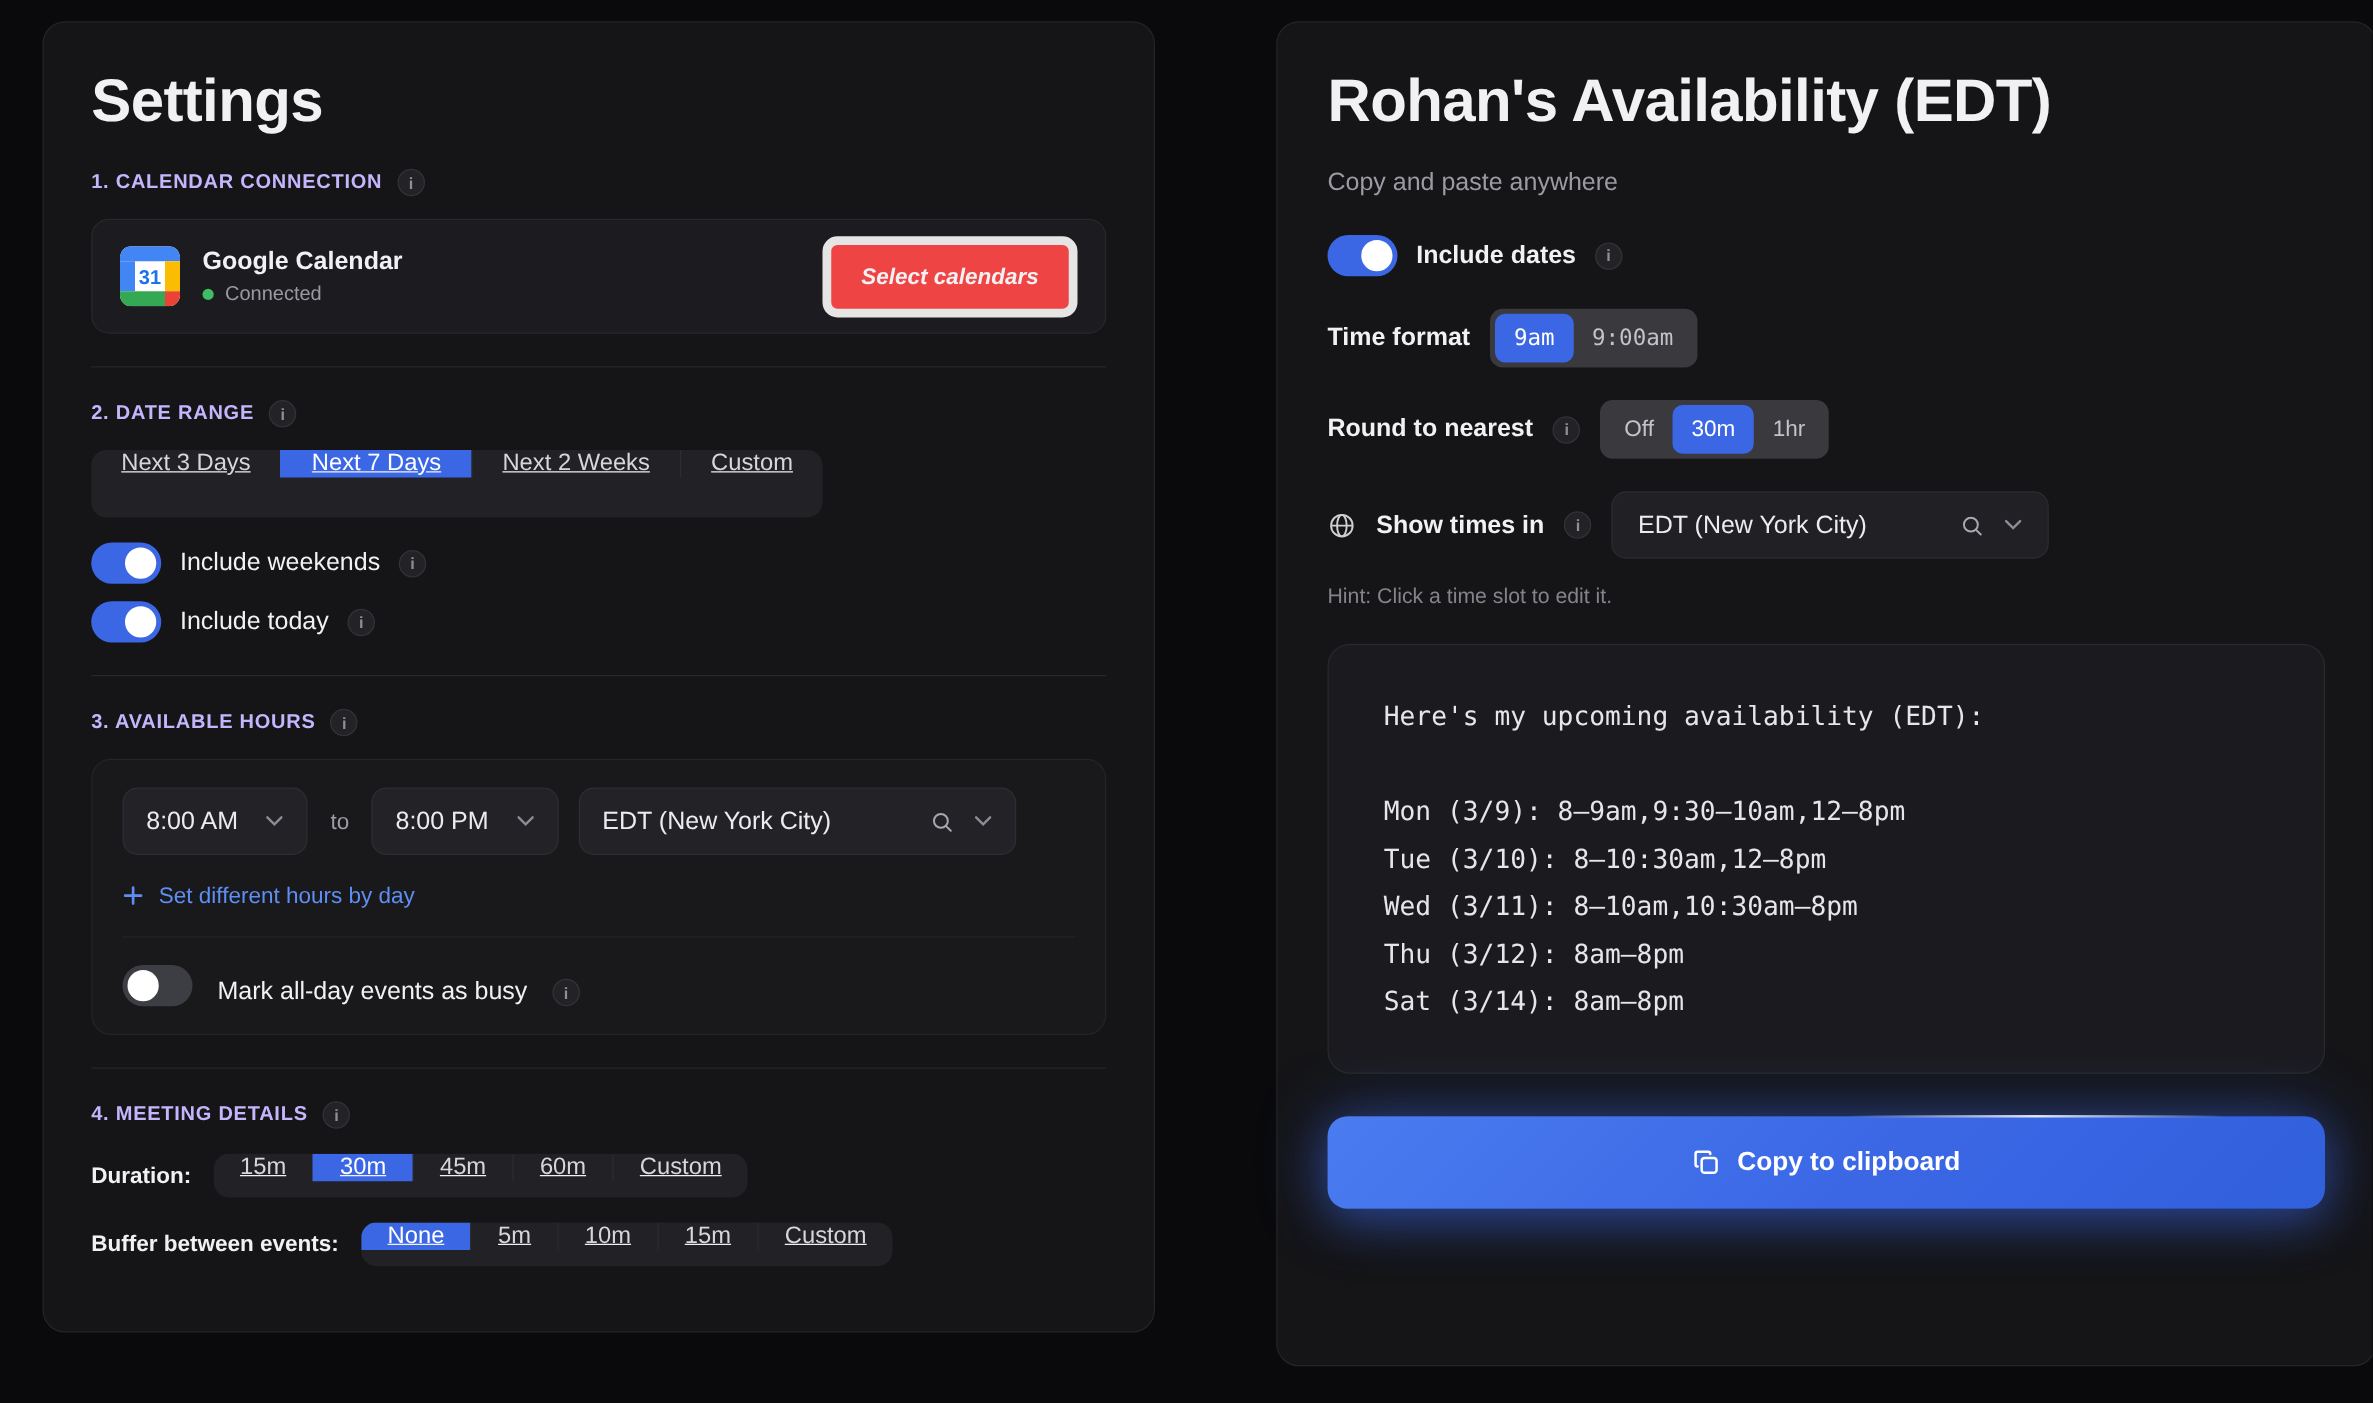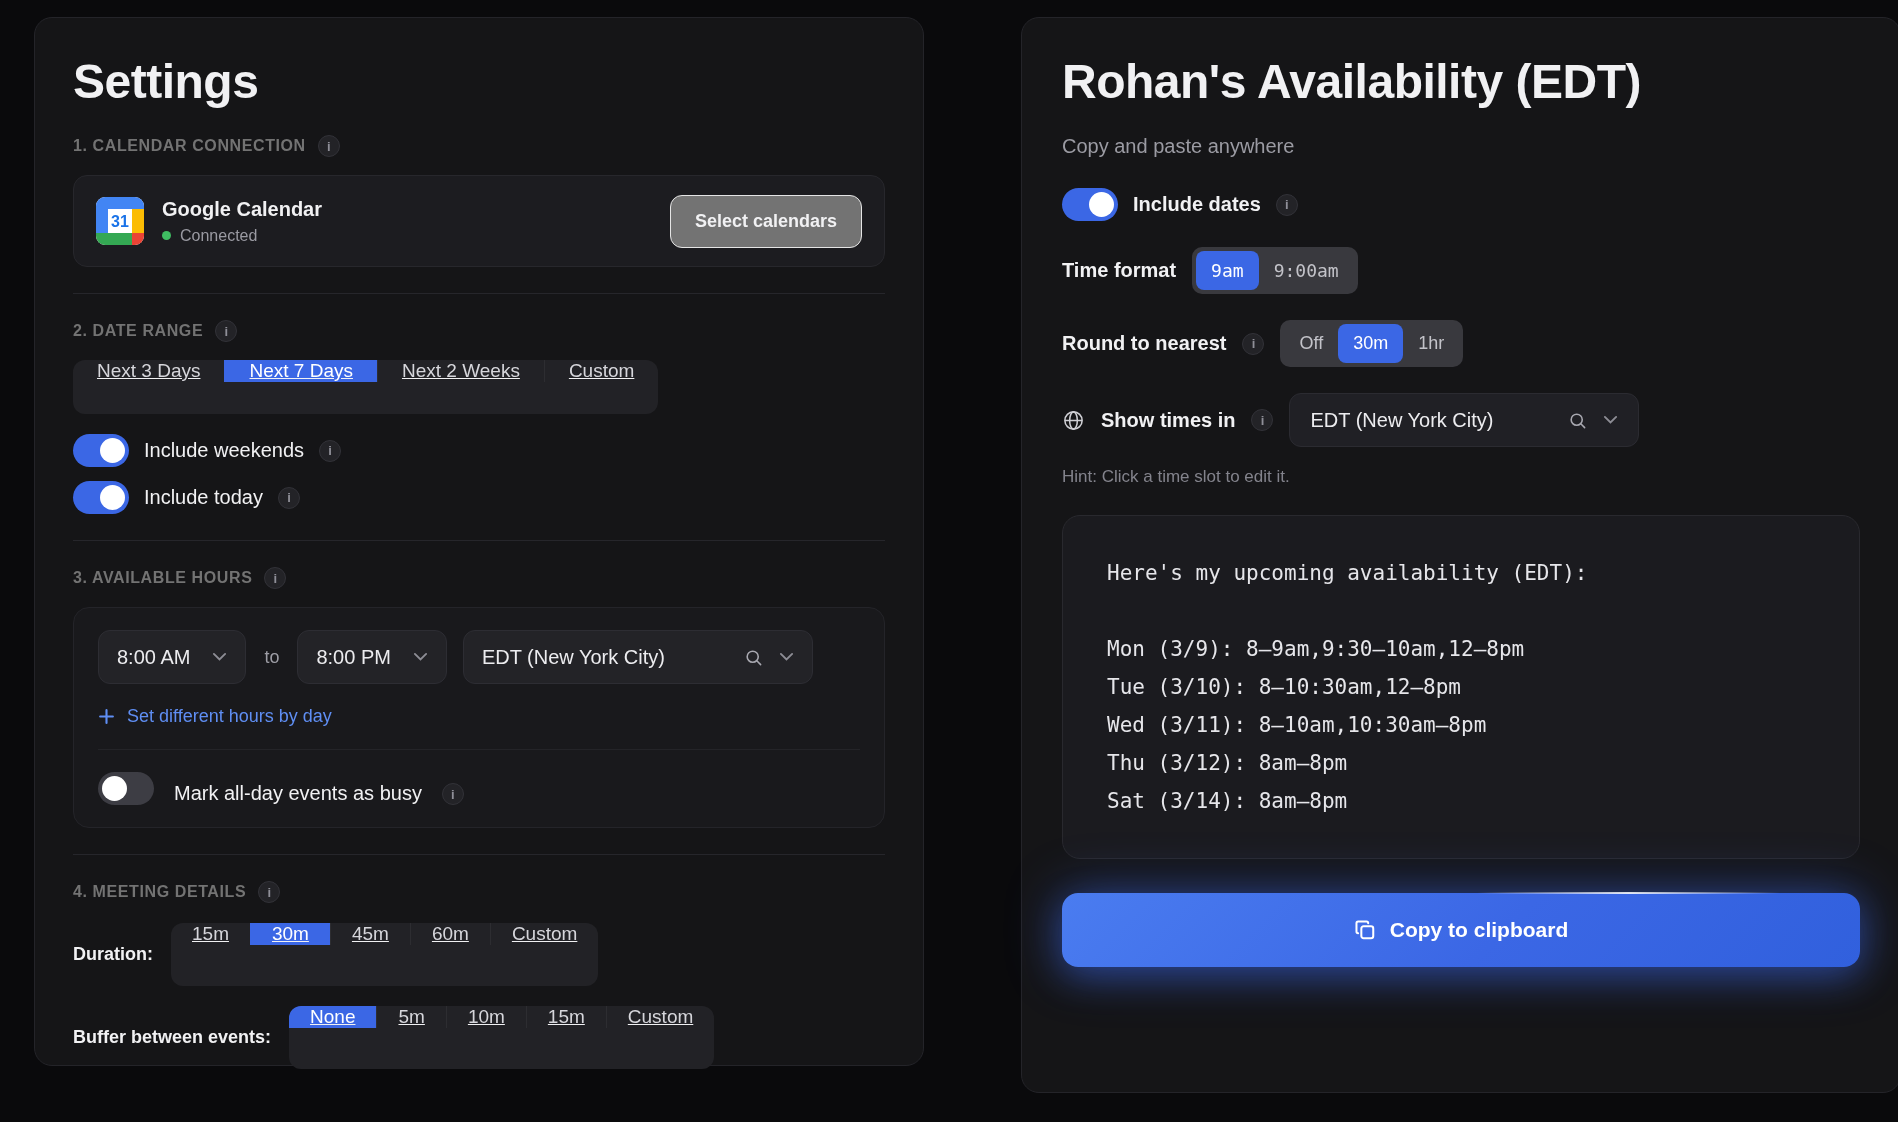--- a/index.html
+++ b/index.html
@@ -34,21 +34,21 @@
     border:1px solid var(--panel-border);
     border-radius:18px;
   }
   .panel-left{left:34px;top:17px;width:890px;height:1049px;padding:32px 38px 24px;}
   .panel-right{left:1021px;top:17px;width:880px;height:1076px;padding:32px 40px;}
 
   h1{font-size:48px;font-weight:700;letter-spacing:-0.5px;margin:4px 0 26px;}
 
   .sec-head{display:flex;align-items:center;gap:12px;margin:26px 0 18px;}
   .sec-head:first-of-type{margin-top:0;}
-  .sec-title{font-size:16px;font-weight:700;letter-spacing:0.6px;color:#737373;}
+  .sec-title{font-size:16px;font-weight:700;letter-spacing:0.6px;color:#c4b5fd;}
 
   .info{
     width:22px;height:22px;border-radius:50%;
     background:#232327;border:1px solid #323238;
     color:#8f8f98;font-size:13px;font-weight:600;
     display:inline-flex;align-items:center;justify-content:center;
     flex:0 0 auto;font-style:normal;
   }
 
   .hr{height:1px;background:var(--divider);margin:26px 0;}
@@ -57,35 +57,35 @@
   .conn-card{
     height:92px;background:var(--card);border:1px solid #27272c;border-radius:14px;
     display:flex;align-items:center;padding:0 22px;gap:18px;
   }
   .conn-info{display:flex;flex-direction:column;gap:6px;}
   .conn-name{font-size:20px;font-weight:700;}
   .conn-status{display:flex;align-items:center;gap:9px;font-size:16px;color:var(--muted);}
   .dot{width:9px;height:9px;border-radius:50%;background:var(--green);}
   .spacer{flex:1;}
   .btn-secondary{
-    background:#737373;border:1px solid #e5e5e5;border-radius:12px;
+    background:#ef4444;border:7px solid #e5e5e5;border-radius:12px;
     color:var(--text);font-size:18px;font-weight:600;
-    padding:15px 24px;cursor:pointer;font-family:inherit;
+    padding:15px 24px;cursor:pointer;font-family:inherit;font-style:italic;
   }
 
   
   .seg{display:inline-flex;background:var(--seg);border-radius:12px;overflow:hidden;height:54px;align-items:flex-start;text-decoration:underline;}
   .seg-opt{
     display:flex;align-items:center;padding:0 24px;font-size:19px;color:#d6d6db;
     cursor:pointer;white-space:nowrap;
   }
   .seg-opt + .seg-opt{border-left:1px solid rgba(255,255,255,0.05);}
   .seg-opt.sel{background:var(--blue);color:#fff;border-left-color:transparent;font-weight:500;}
 
-  .seg.small{height:63px;}
+  .seg.small{height:35px;}
   .seg.small .seg-opt{padding:0 21px;font-size:19px;}
 
   
   .toggle{
     width:56px;height:33px;border-radius:17px;background:#3d3d44;position:relative;
     flex:0 0 auto;cursor:pointer;display:inline-block;
   }
   .toggle .knob{
     position:absolute;top:4px;left:4px;width:25px;height:25px;border-radius:50%;background:#fff;
   }

